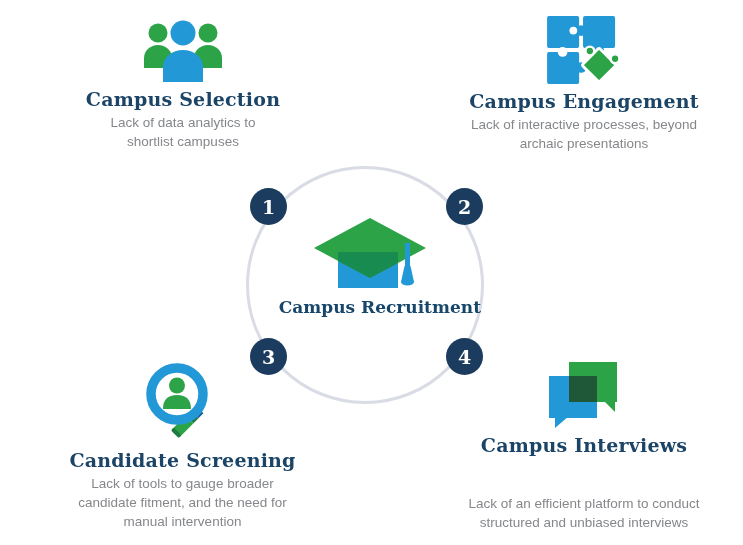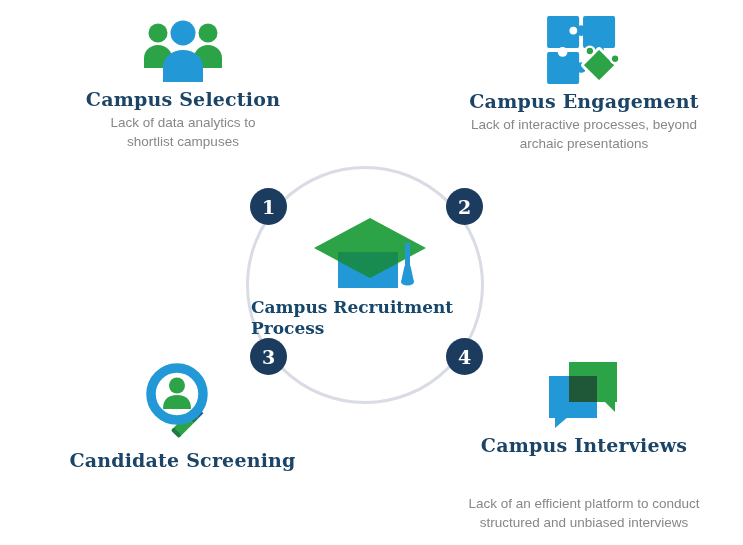--- a/index.html
+++ b/index.html
@@ -25,21 +25,21 @@
   .step{position:absolute;width:37px;height:37px;border-radius:50%;background:#1B3C5E;
         color:#FFFFFF;display:flex;align-items:center;justify-content:center;
         font-family:"DejaVu Serif","Liberation Serif",serif;font-weight:bold;font-size:19px;}
   .step-1{left:250px;top:188px;}
   .step-2{left:446px;top:188px;}
   .step-3{left:250px;top:338px;}
   .step-4{left:446px;top:338px;}
 
   .cap-icon{position:absolute;left:308px;top:212px;}
 
-  .center-label{position:absolute;left:251px;top:297px;width:230px;text-align:left;
+  .center-label{position:absolute;left:251px;top:297px;width:230px;text-align:right;
         font-family:"DejaVu Serif","Liberation Serif",serif;font-weight:bold;
         font-size:17px;line-height:21px;color:#17466B;}
 </style>
 </head>
 <body>
 
 <div class="canvas">
 
   <div class="quadrant q2">
     <div class="icon-wrap">
@@ -99,38 +99,38 @@
       <polygon points="6,36 62,6 118,36 62,66" fill="#2DA348"></polygon>
       <polygon points="30,40 90,40 90,51 62,66 30,49" fill="#188B50"></polygon>
       <rect x="97" y="31" width="5" height="25" fill="#2299D6"></rect>
       <polygon points="96.5,54 102.5,54 106,70 93,70" fill="#2299D6"></polygon>
       <ellipse cx="99.5" cy="70" rx="6.5" ry="3.5" fill="#2299D6"></ellipse>
     </svg>
   </div>
 
   <div class="center-label">
     <div>Campus Recruitment</div>
-    <div>Process</div>
   </div>
 
   <div class="quadrant q3">
     <div class="icon-wrap">
       <svg width="78" height="82" viewBox="0 0 78 82">
         <g transform="rotate(45 52 52)">
           <rect x="46.5" y="47" width="11" height="7" fill="#1D6096"></rect>
           <rect x="46.5" y="54" width="11" height="7" fill="#1E7A40"></rect>
           <rect x="46.5" y="61" width="11" height="19" fill="#2DA348"></rect>
           <rect x="46.5" y="78" width="11" height="4" rx="1.5" fill="#1E7A40"></rect>
         </g>
         <circle cx="33" cy="33" r="26" fill="#ffffff" stroke="#2299D6" stroke-width="9.5"></circle>
         <circle cx="33" cy="24.5" r="8" fill="#2DA348"></circle>
         <path d="M19,48 q0,-14 14,-14 q14,0 14,14 z" fill="#2DA348"></path>
       </svg>
     </div>
     <div class="q-title">Candidate Screening</div>
+    <div class="q-desc">Lack of tools to gauge broader candidate fitment, and the need for manual intervention</div>
   </div>
 
   <div class="quadrant q4">
     <div class="icon-wrap">
       <svg width="74" height="68" viewBox="0 0 74 68">
         <rect x="2" y="16" width="48" height="42" fill="#2299D6"></rect>
         <polygon points="8,56 22,56 8,68" fill="#2299D6"></polygon>
         <rect x="22" y="2" width="48" height="40" fill="#2DA348"></rect>
         <polygon points="58,42 68,42 68,52" fill="#2DA348"></polygon>
         <rect x="22" y="16" width="28" height="26" fill="#1F5838"></rect>

